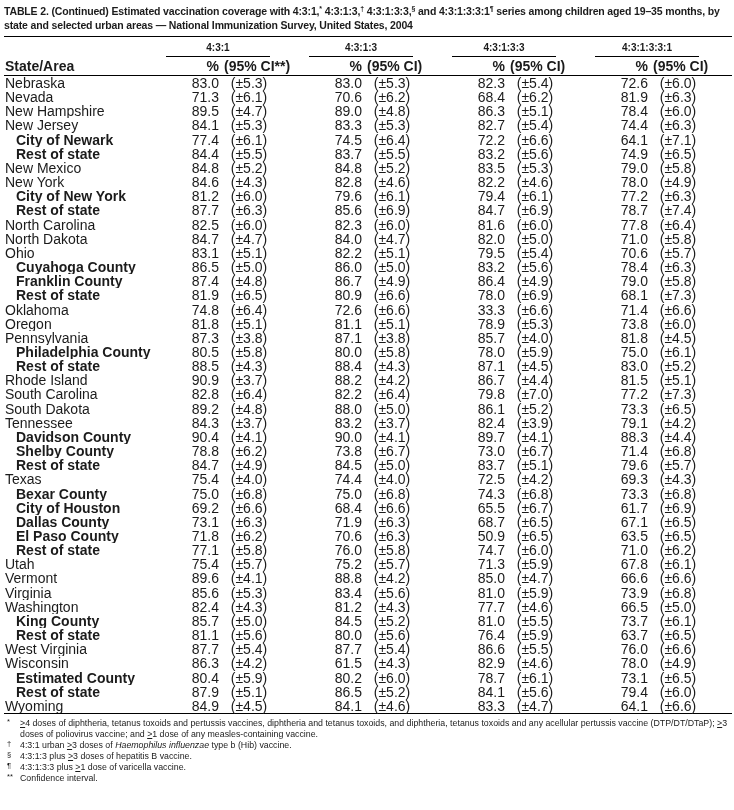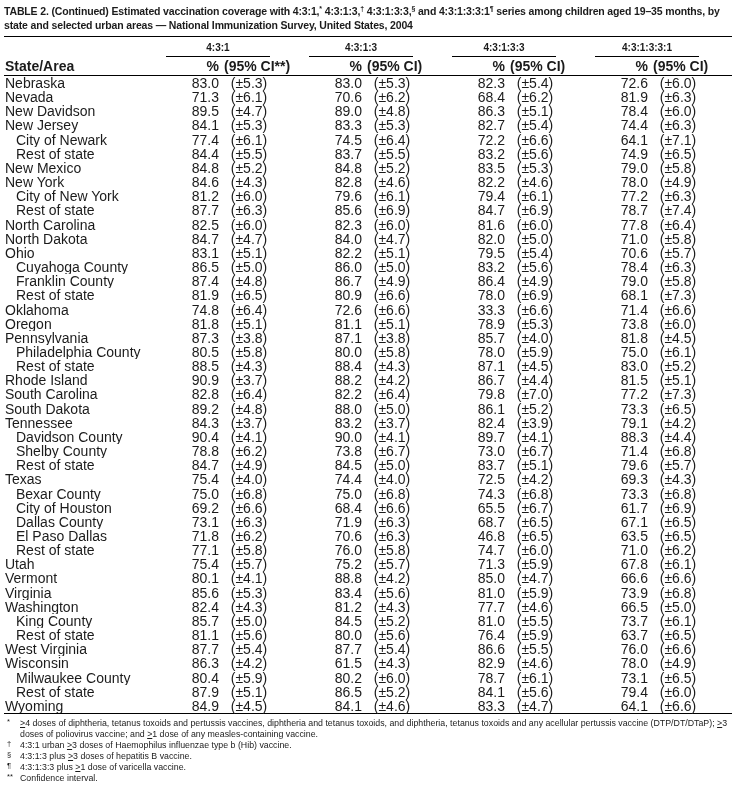--- a/index.html
+++ b/index.html
@@ -36,30 +36,30 @@
     display:flex; align-items:flex-end;
     padding:4px 0 3px 0; border-bottom:1.5px solid #000;
     font-weight:bold; font-size:14px; line-height:11px;
   }
   .shead .c-state { padding-left:1px; }
 
   
   .tbody { }
   .trow { display:flex; align-items:center; height:14.16px; font-size:14px; line-height:14.16px; }
   .trow .name { padding-left:1px; white-space:nowrap; overflow:hidden; }
-  .trow.indent .name { padding-left:12px; }
+  .trow.indent .name { padding-left:12px;font-weight:bold; }
 
   .rule-bottom { border-top:1.5px solid #000; }
 
   
   .footnotes { margin-top:4px; padding-left:2px; font-size:8.8px; line-height:10.9px; width:724px; }
   .fn { position:relative; padding-left:14px; }
   .fn .marker { position:absolute; left:1px; top:-1px; font-size:7.5px; }
   .fn .u { text-decoration:underline; text-underline-offset:1px; }
-  .fn .i { }
+  .fn .i { font-style:italic; }
 </style>
 </head>
 <body>
 
 <div class="page">
 
   <div class="title"><span>TABLE 2. </span><span class="i">(Continued) </span><span>Estimated vaccination coverage with 4:3:1,</span><sup>*</sup><span> 4:3:1:3,</span><sup>†</sup><span> 4:3:1:3:3,</span><sup>§</sup><span> and 4:3:1:3:3:1</span><sup>¶</sup><span> series among children aged 19–35 months, by state and selected urban areas — National Immunization Survey, United States, 2004</span></div>
 
   <div class="data-table">
     <div class="rule-top"></div>
@@ -101,21 +101,21 @@
           <div class="c-pct">71.3</div>
           <div class="c-ci">(±6.1)</div>
           <div class="c-pct">70.6</div>
           <div class="c-ci">(±6.2)</div>
           <div class="c-pct">68.4</div>
           <div class="c-ci">(±6.2)</div>
           <div class="c-pct">81.9</div>
           <div class="c-ci">(±6.3)</div>
         </div>
         <div class="trow">
-          <div class="c-state name">New Davidson</div>
+          <div class="c-state name">New Hampshire</div>
           <div class="c-pct">89.5</div>
           <div class="c-ci">(±4.7)</div>
           <div class="c-pct">89.0</div>
           <div class="c-ci">(±4.8)</div>
           <div class="c-pct">86.3</div>
           <div class="c-ci">(±5.1)</div>
           <div class="c-pct">78.4</div>
           <div class="c-ci">(±6.0)</div>
         </div>
         <div class="trow">
@@ -431,26 +431,26 @@
           <div class="c-pct">73.1</div>
           <div class="c-ci">(±6.3)</div>
           <div class="c-pct">71.9</div>
           <div class="c-ci">(±6.3)</div>
           <div class="c-pct">68.7</div>
           <div class="c-ci">(±6.5)</div>
           <div class="c-pct">67.1</div>
           <div class="c-ci">(±6.5)</div>
         </div>
         <div class="trow indent">
-          <div class="c-state name">El Paso Dallas</div>
+          <div class="c-state name">El Paso County</div>
           <div class="c-pct">71.8</div>
           <div class="c-ci">(±6.2)</div>
           <div class="c-pct">70.6</div>
           <div class="c-ci">(±6.3)</div>
-          <div class="c-pct">46.8</div>
+          <div class="c-pct">50.9</div>
           <div class="c-ci">(±6.5)</div>
           <div class="c-pct">63.5</div>
           <div class="c-ci">(±6.5)</div>
         </div>
         <div class="trow indent">
           <div class="c-state name">Rest of state</div>
           <div class="c-pct">77.1</div>
           <div class="c-ci">(±5.8)</div>
           <div class="c-pct">76.0</div>
           <div class="c-ci">(±5.8)</div>
@@ -465,21 +465,21 @@
           <div class="c-ci">(±5.7)</div>
           <div class="c-pct">75.2</div>
           <div class="c-ci">(±5.7)</div>
           <div class="c-pct">71.3</div>
           <div class="c-ci">(±5.9)</div>
           <div class="c-pct">67.8</div>
           <div class="c-ci">(±6.1)</div>
         </div>
         <div class="trow">
           <div class="c-state name">Vermont</div>
-          <div class="c-pct">80.1</div>
+          <div class="c-pct">89.6</div>
           <div class="c-ci">(±4.1)</div>
           <div class="c-pct">88.8</div>
           <div class="c-ci">(±4.2)</div>
           <div class="c-pct">85.0</div>
           <div class="c-ci">(±4.7)</div>
           <div class="c-pct">66.6</div>
           <div class="c-ci">(±6.6)</div>
         </div>
         <div class="trow">
           <div class="c-state name">Virginia</div>
@@ -541,21 +541,21 @@
           <div class="c-pct">86.3</div>
           <div class="c-ci">(±4.2)</div>
           <div class="c-pct">61.5</div>
           <div class="c-ci">(±4.3)</div>
           <div class="c-pct">82.9</div>
           <div class="c-ci">(±4.6)</div>
           <div class="c-pct">78.0</div>
           <div class="c-ci">(±4.9)</div>
         </div>
         <div class="trow indent">
-          <div class="c-state name">Milwaukee County</div>
+          <div class="c-state name">Estimated County</div>
           <div class="c-pct">80.4</div>
           <div class="c-ci">(±5.9)</div>
           <div class="c-pct">80.2</div>
           <div class="c-ci">(±6.0)</div>
           <div class="c-pct">78.7</div>
           <div class="c-ci">(±6.1)</div>
           <div class="c-pct">73.1</div>
           <div class="c-ci">(±6.5)</div>
         </div>
         <div class="trow indent">

